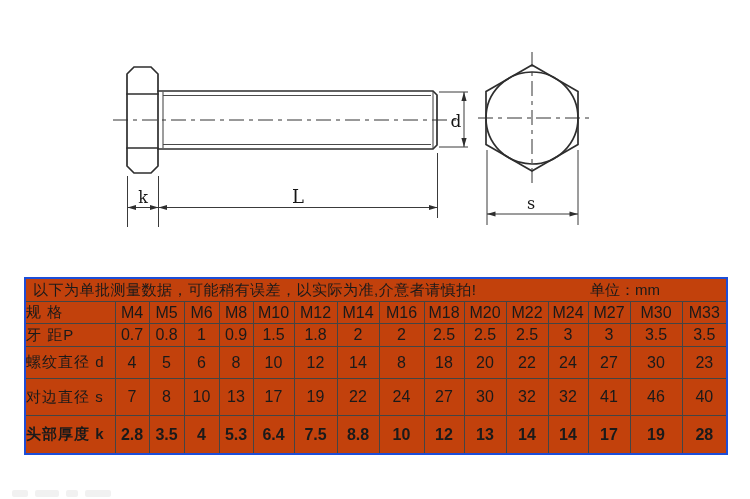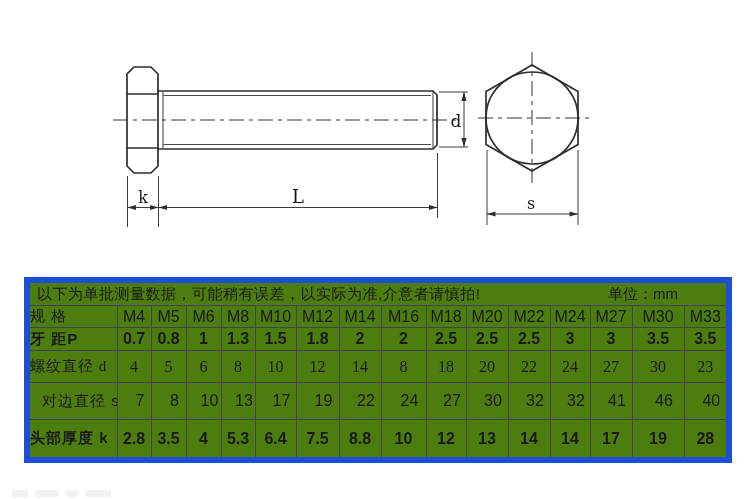--- a/index.html
+++ b/index.html
@@ -11,36 +11,36 @@
   svg .ln{stroke:#2e2e2e;stroke-width:1.7;fill:none;stroke-linecap:round;}
   svg .thin{stroke:#3a3a3a;stroke-width:1;fill:none;}
   svg .thread{stroke:#4a4a4a;stroke-width:1;fill:none;}
   svg .cl{stroke:#333333;stroke-width:1;fill:none;stroke-dasharray:15 5 4 5;}
   svg .arrow{fill:#2e2e2e;stroke:none;}
   svg text.dim{font-family:"DejaVu Serif", serif;fill:#161616;}
 
   table.spec{
     position:absolute;left:24px;top:277px;width:703px;
     border-collapse:collapse;table-layout:fixed;
-    border:6px solid #1d4ed8;background:#4d7c0f;
+    border:2px solid #1d4ed8;background:#c2410c;
   }
   table.spec td, table.spec th{
     border:1px solid #444;padding:0;vertical-align:middle;
     font-weight:normal;white-space:nowrap;overflow:hidden;
   }
   td.note-cell{height:22px;}
   .note-inner{display:flex;justify-content:space-between;align-items:center;font-size:15px;}
   .note-text{padding-left:7px;letter-spacing:0.5px;}
-  .unit-text{padding-right:48px;}
+  .unit-text{padding-right:66px;}
   th.rowlabel{text-align:left;padding-left:6px;font-size:15px;letter-spacing:1px;margin-top:15px;}
   td.val{text-align:center;font-size:16px;}
   tr.r-spec  td, tr.r-spec  th{height:21px;}
-  tr.r-pitch td, tr.r-pitch th{height:22px;font-weight:bold;}
-  tr.r-dia   td, tr.r-dia   th{height:31px;font-family:Liberation Serif, serif;}
-  tr.r-flats td, tr.r-flats th{height:36px;padding-left:12px;}
+  tr.r-pitch td, tr.r-pitch th{height:22px;}
+  tr.r-dia   td, tr.r-dia   th{height:31px;}
+  tr.r-flats td, tr.r-flats th{height:36px;}
   tr.r-head  td, tr.r-head  th{height:37px;font-weight:bold;}
 
   .wm{position:absolute;left:12px;top:490px;height:8px;display:flex;gap:7px;opacity:0.55;filter:blur(0.6px);}
   .wm i{display:block;height:7px;background:#e7e7e7;border-radius:2px;}
 </style>
 </head>
 <body>
 
 <div class="drawing-wrap">
 <svg width="750" height="262" viewBox="0 0 750 262" xmlns="http://www.w3.org/2000/svg">
@@ -140,21 +140,21 @@
       <td class="val">M24</td>
       <td class="val">M27</td>
       <td class="val">M30</td>
       <td class="val">M33</td>
     </tr>
     <tr class="r-pitch">
       <th class="rowlabel">牙 距P</th>
       <td class="val">0.7</td>
       <td class="val">0.8</td>
       <td class="val">1</td>
-      <td class="val">1.3</td>
+      <td class="val">0.9</td>
       <td class="val">1.5</td>
       <td class="val">1.8</td>
       <td class="val">2</td>
       <td class="val">2</td>
       <td class="val">2.5</td>
       <td class="val">2.5</td>
       <td class="val">2.5</td>
       <td class="val">3</td>
       <td class="val">3</td>
       <td class="val">3.5</td>

